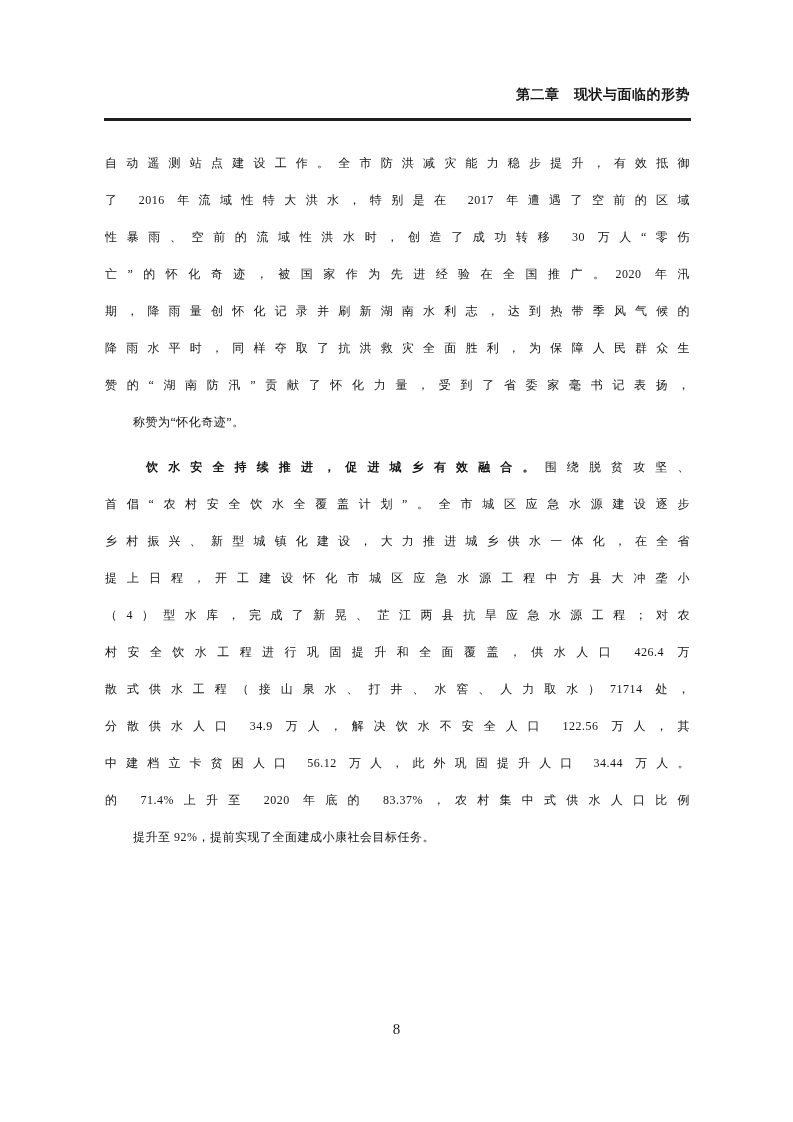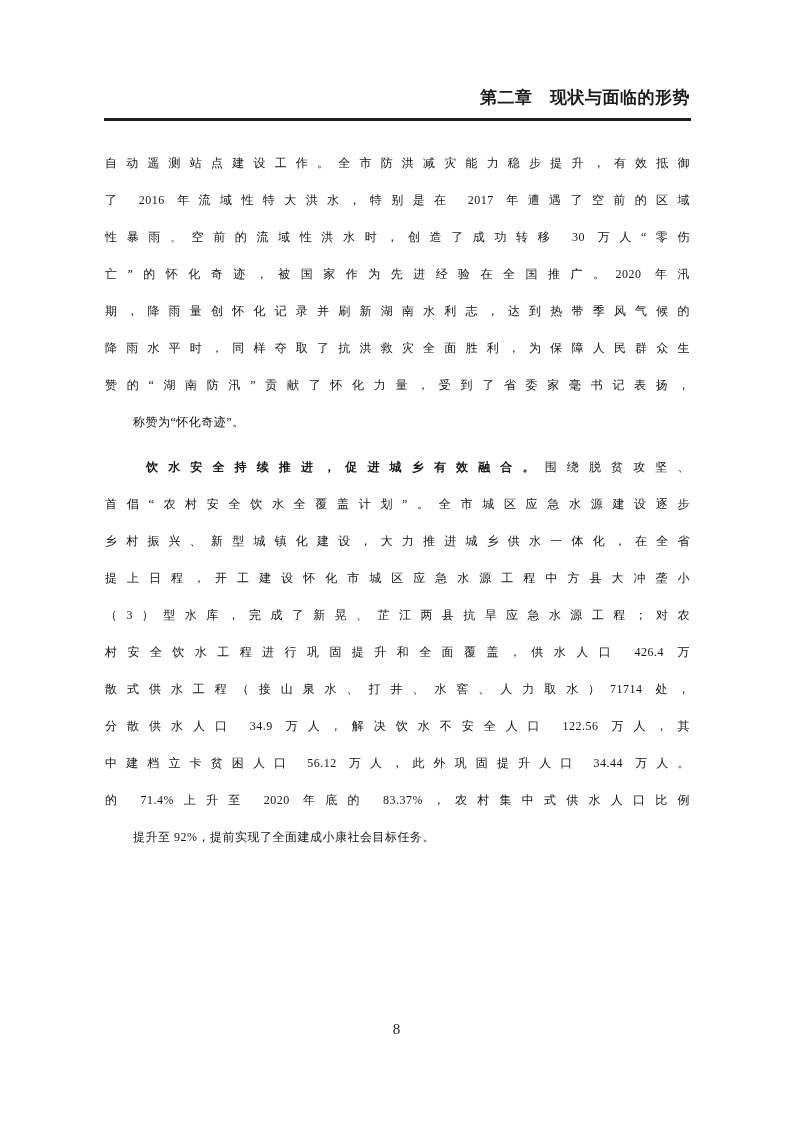--- a/index.html
+++ b/index.html
@@ -18,21 +18,21 @@
     overflow: hidden;
   }
   .chapter-header {
     position: absolute;
     top: 86px;
     left: 105px;
     width: 585px;
     text-align: right;
     font-family: "Liberation Sans", "DejaVu Sans", sans-serif;
     font-weight: bold;
-    font-size: 17px;
+    font-size: 14px;
     letter-spacing: 0.5px;
     color: #1a1a1a;
   }
   .header-rule {
     position: absolute;
     top: 118px;
     left: 104px;
     width: 587px;
     height: 3px;
     background: #1f1f1f;
@@ -96,21 +96,21 @@
         <div class="line">期，降雨量创怀化记录并刷新湖南水利志，达到热带季风气候的</div>
         <div class="line">降雨水平时，同样夺取了抗洪救灾全面胜利，为保障人民群众生</div>
         <div class="line">赞的“湖南防汛”贡献了怀化力量，受到了省委家毫书记表扬，</div>
         <div class="line last">称赞为“怀化奇迹”。</div>
       </div>
     <div class="paragraph">
         <div class="line indent"><b>饮水安全持续推进，促进城乡有效融合。</b>围绕脱贫攻坚、</div>
         <div class="line">首倡“农村安全饮水全覆盖计划”。全市城区应急水源建设逐步</div>
         <div class="line">乡村振兴、新型城镇化建设，大力推进城乡供水一体化，在全省</div>
         <div class="line">提上日程，开工建设怀化市城区应急水源工程中方县大冲垄小</div>
-        <div class="line">（3）型水库，完成了新晃、芷江两县抗旱应急水源工程；对农</div>
+        <div class="line">（4）型水库，完成了新晃、芷江两县抗旱应急水源工程；对农</div>
         <div class="line">村安全饮水工程进行巩固提升和全面覆盖，供水人口 426.4 万</div>
         <div class="line">散式供水工程（接山泉水、打井、水窖、人力取水）71714 处，</div>
         <div class="line">分散供水人口 34.9 万人，解决饮水不安全人口 122.56 万人，其</div>
         <div class="line">中建档立卡贫困人口 56.12 万人，此外巩固提升人口 34.44 万人。</div>
         <div class="line">的 71.4%上升至 2020 年底的 83.37%，农村集中式供水人口比例</div>
         <div class="line last">提升至 92%，提前实现了全面建成小康社会目标任务。</div>
       </div>
   </div>
 
   <div class="page-number">8</div>

